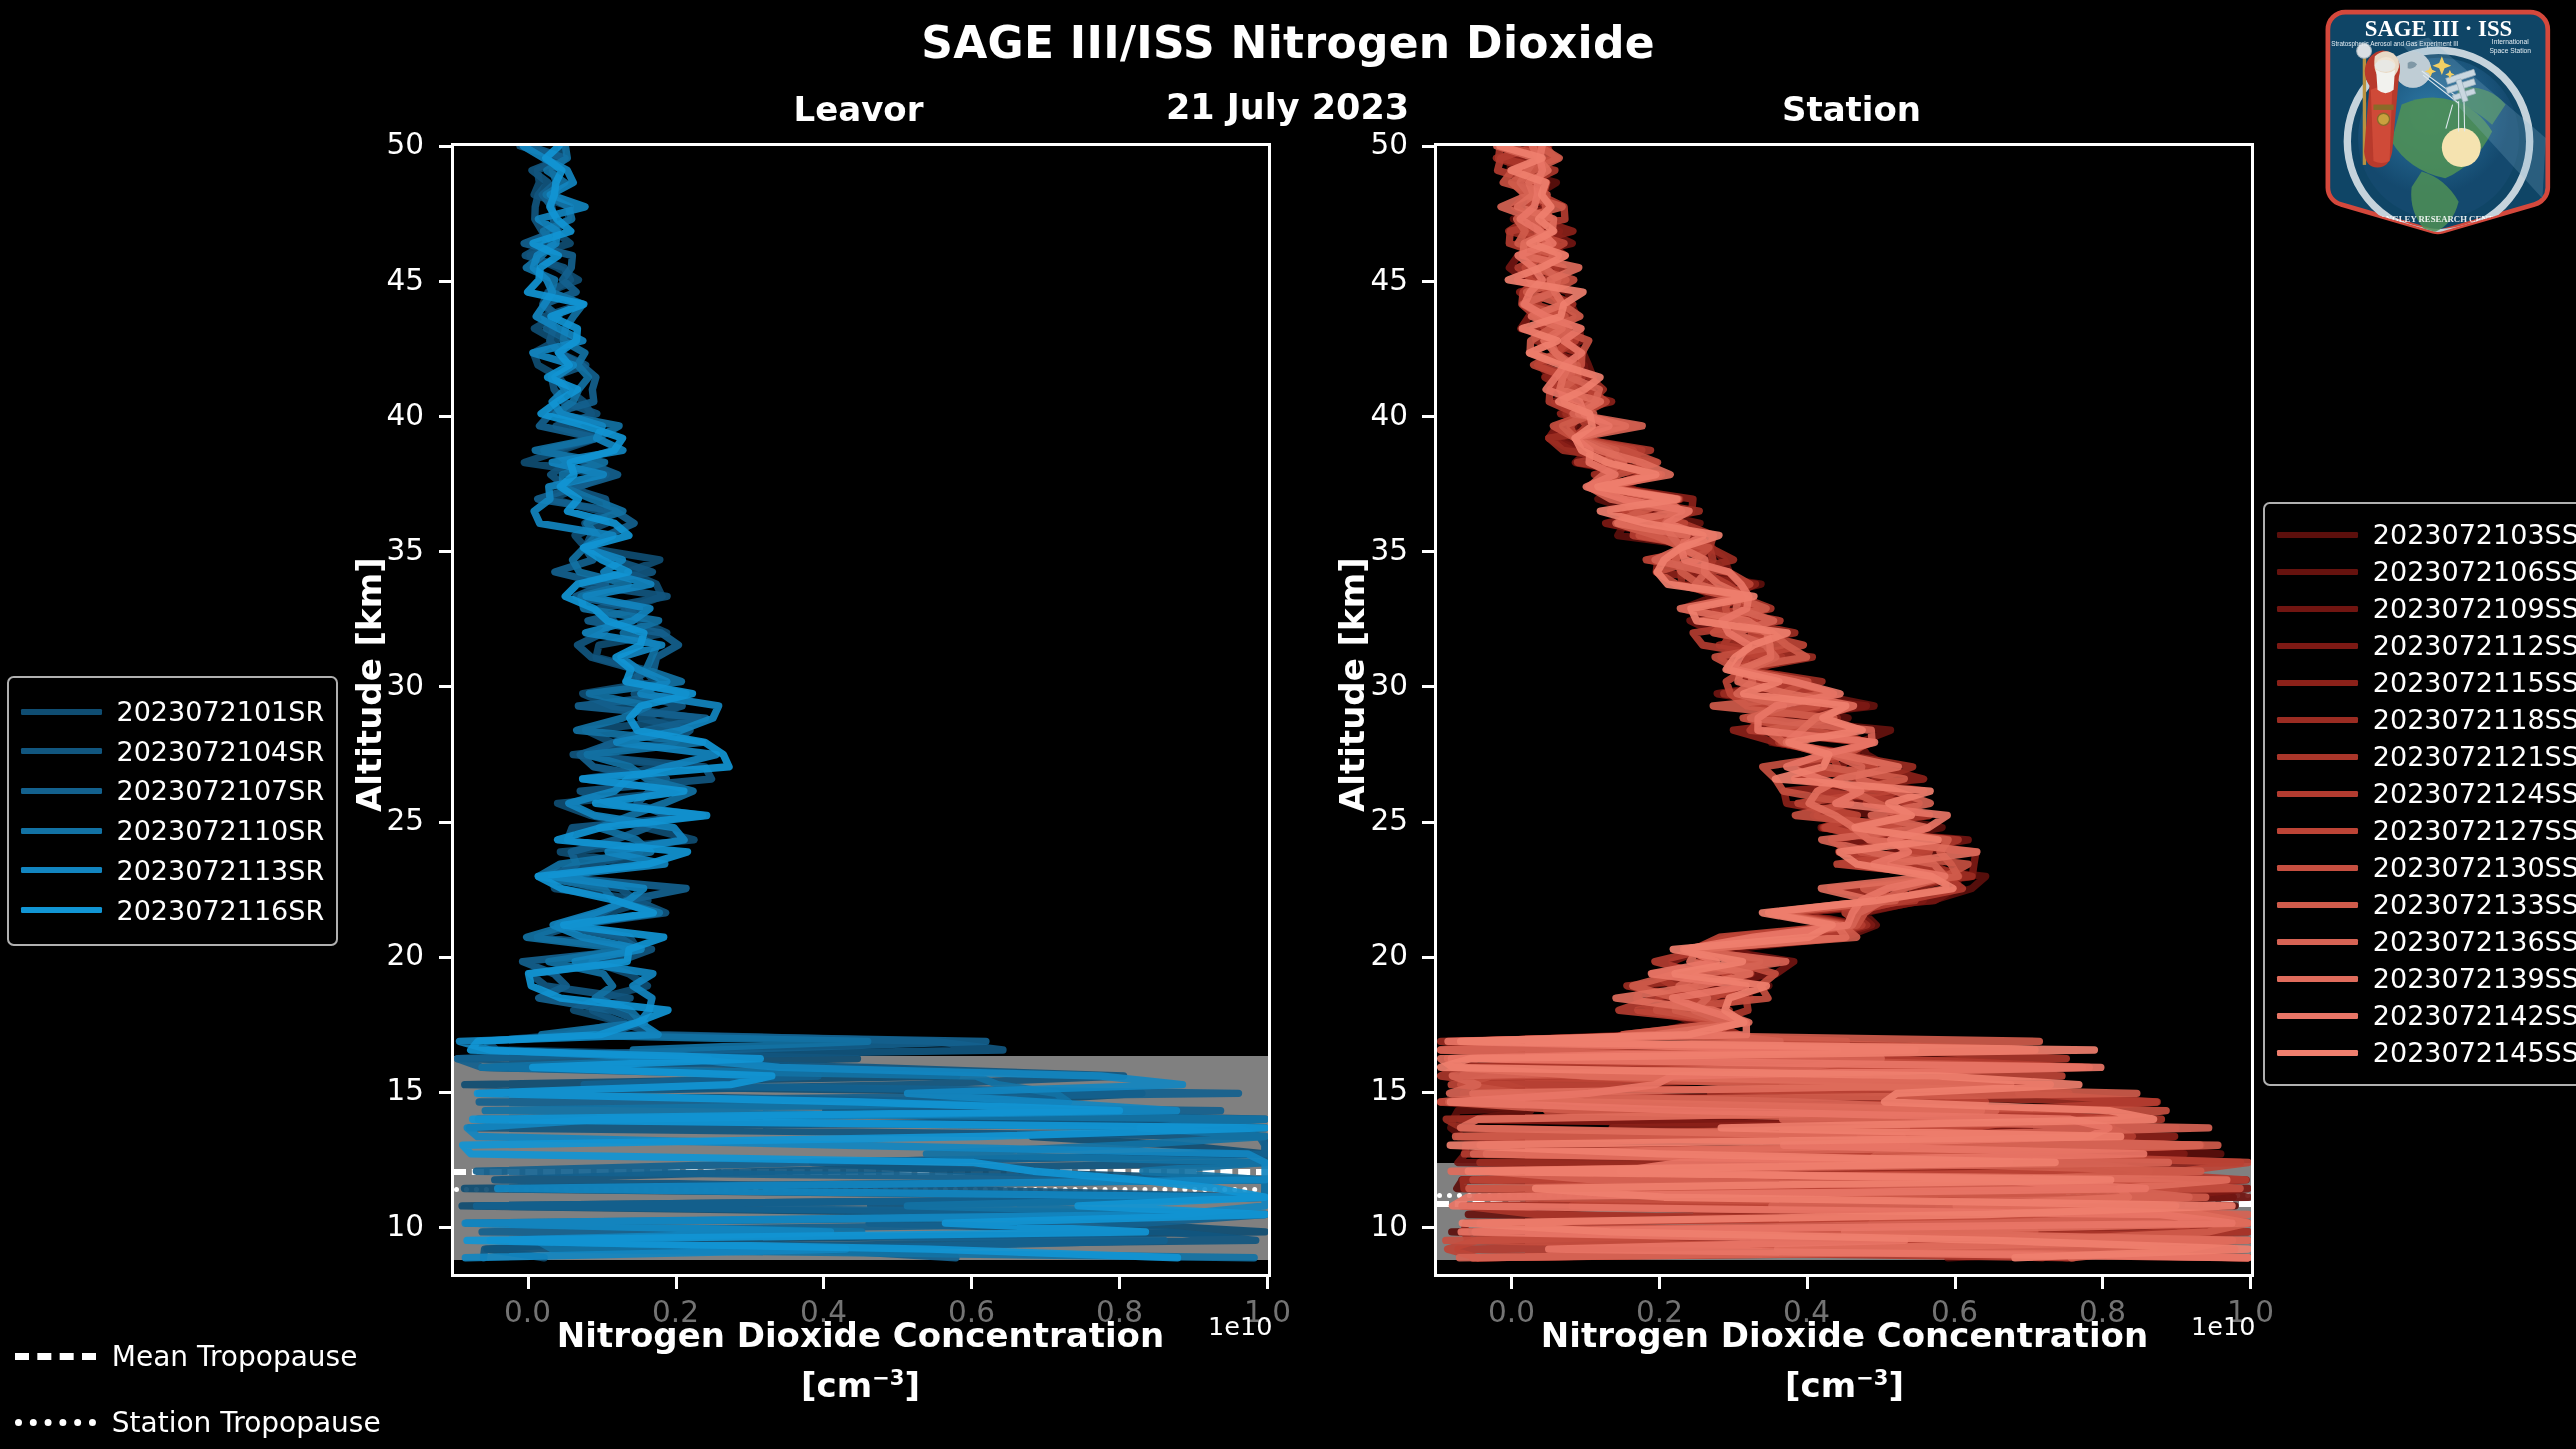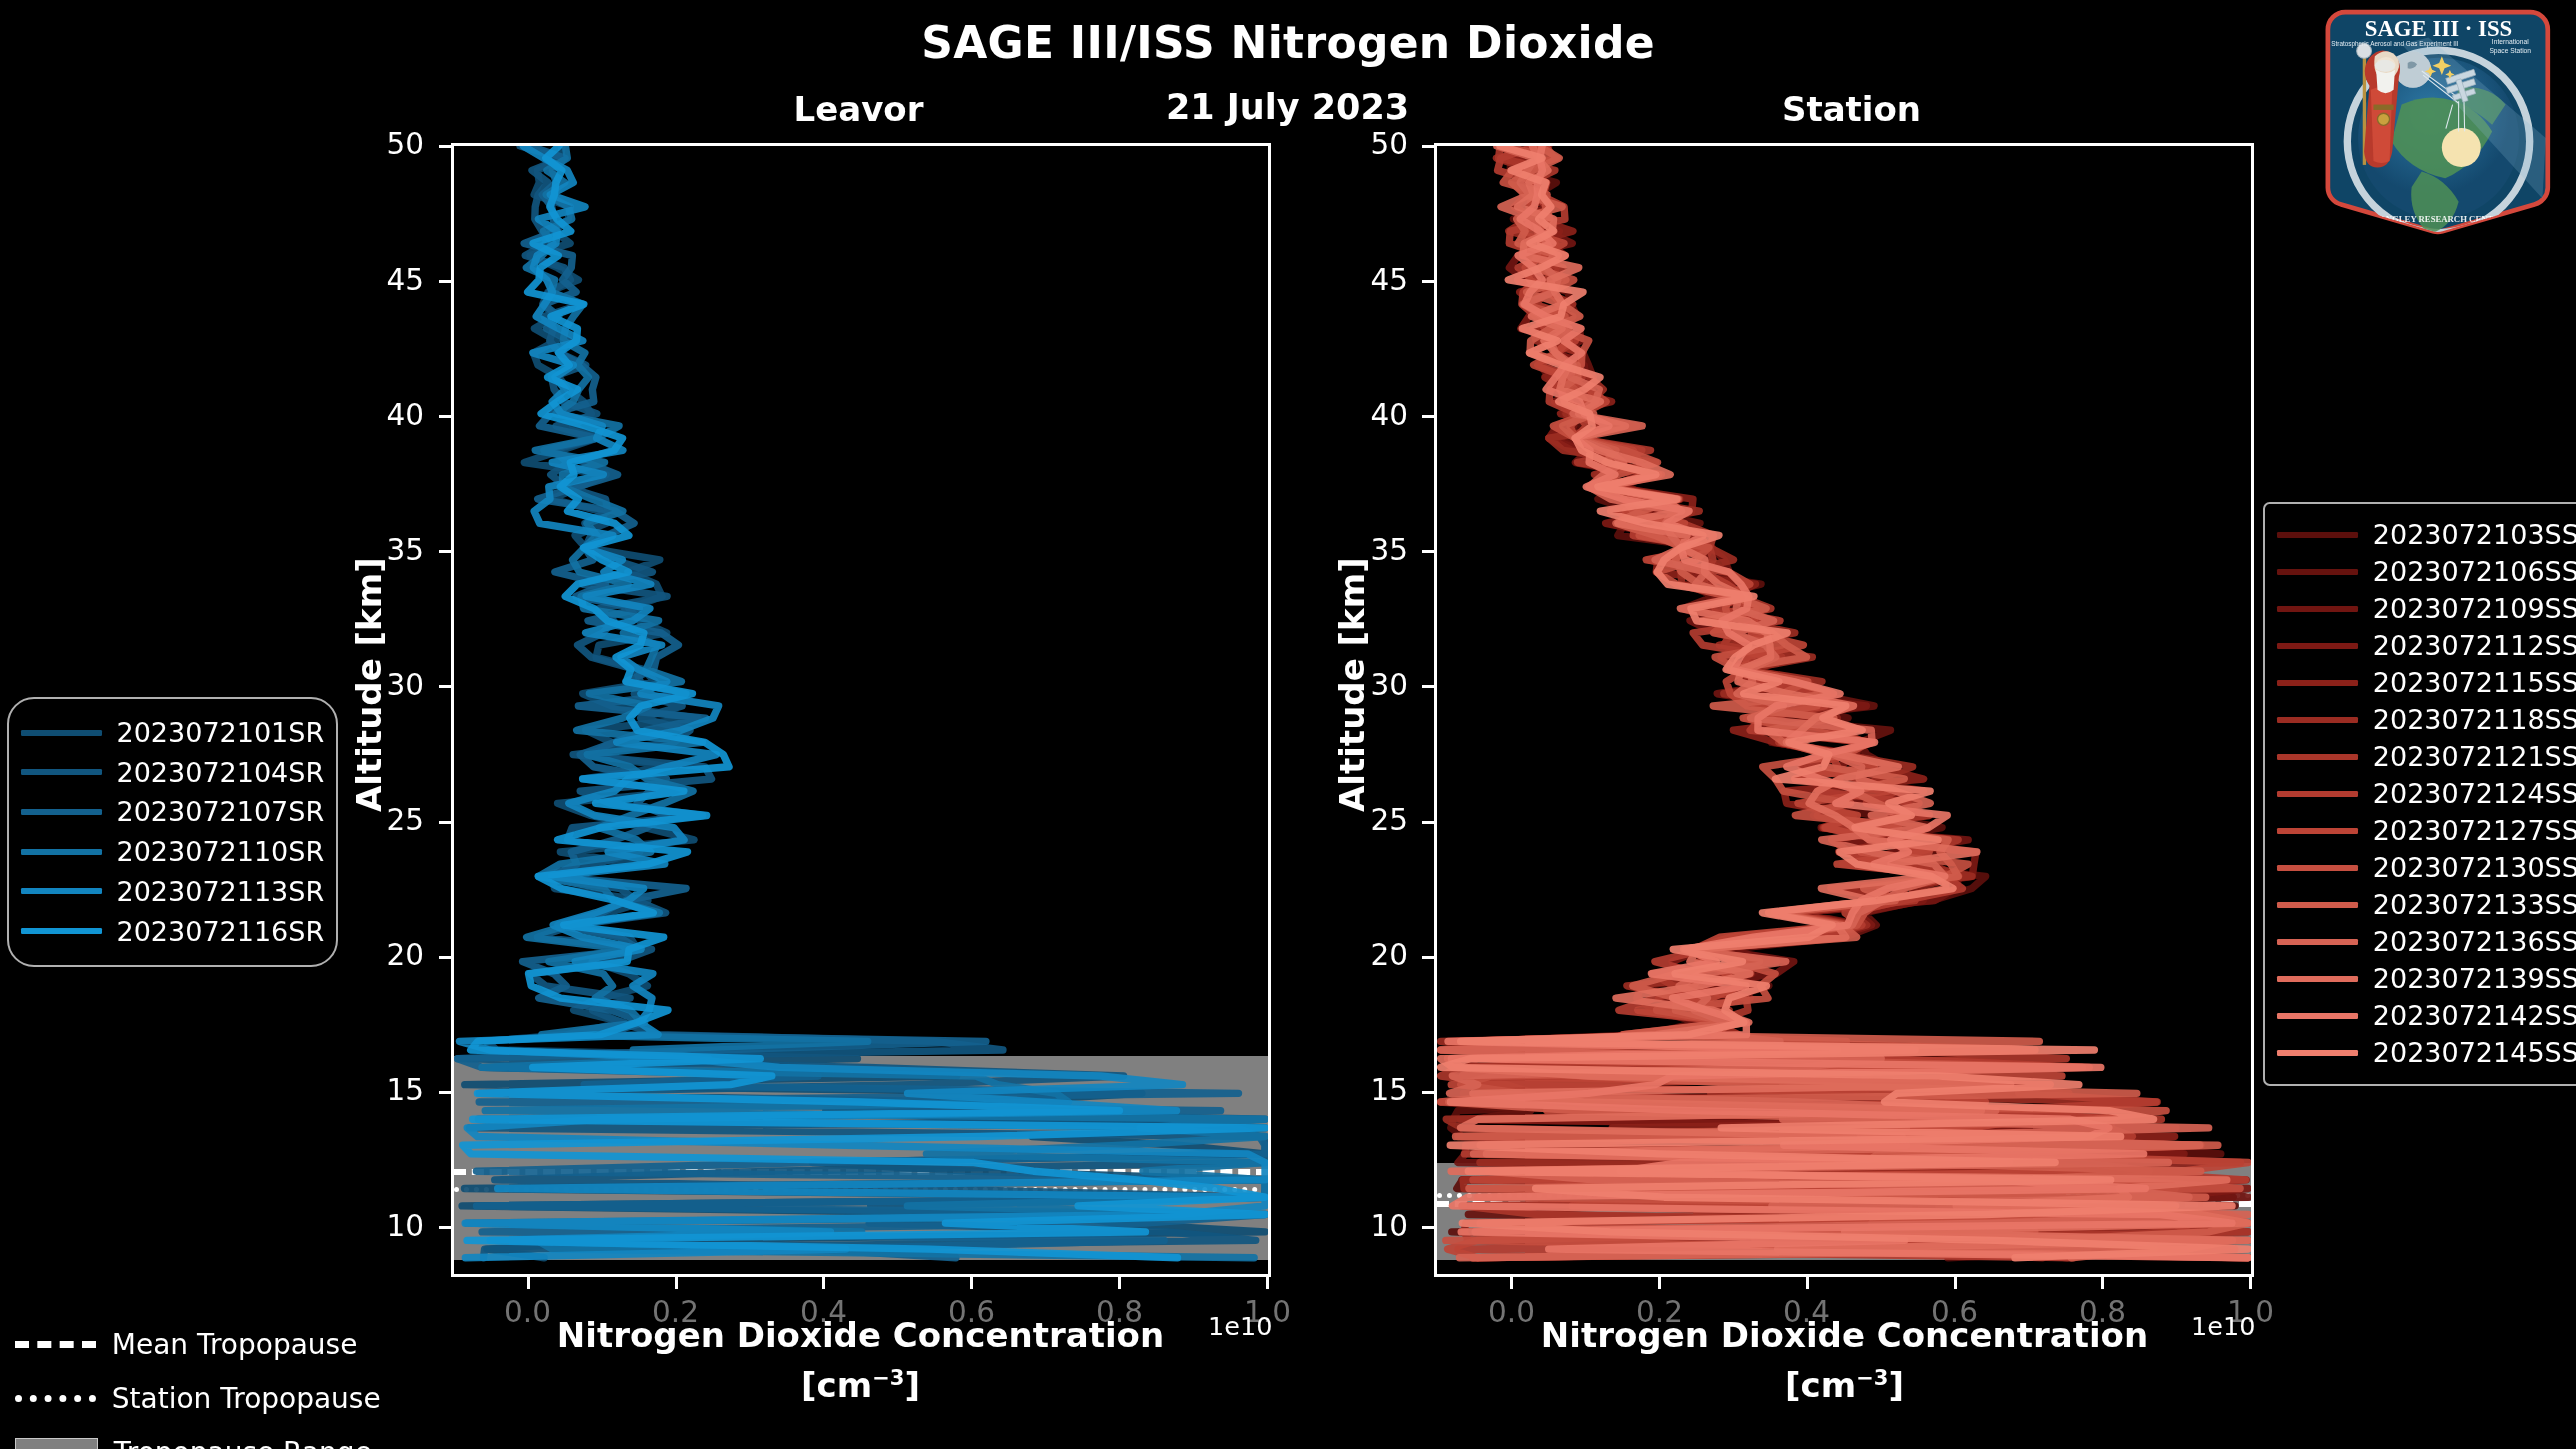--- a/index.html
+++ b/index.html
@@ -31,27 +31,27 @@
   .yaxis-title{position:absolute;color:#fff;font-size:34px;font-weight:600;
     transform:rotate(-90deg);transform-origin:left top;white-space:nowrap;}
   .expon{position:absolute;color:#fff;font-size:25.5px;}
 
   .legend{position:absolute;background:#000;border:2px solid #b0b0b0;border-radius:6.7px;
     padding:9.4px 12px;box-sizing:border-box;}
   .legend-row{display:flex;align-items:center;height:auto;}
   .lgline{width:81px;height:6px;flex:0 0 auto;margin-right:14.8px;border-radius:1.3px;}
   .lglabel{color:#fff;font-size:27px;white-space:nowrap;}
 
-  #legend-sunrise{left:6.7px;top:697px;border-radius:27px;}
+  #legend-sunrise{left:6.7px;top:676px;}
   #legend-sunrise .legend-row{margin:8.7px 0;}
   #legend-sunset{left:2263px;top:502px;}
   #legend-sunset .legend-row{margin:6px 0;}
 
   #legend-trop{position:absolute;left:14.8px;top:1307px;}
-  #legend-trop .legend-row{margin:21px 0;}
+  #legend-trop .legend-row{margin:33px 0;}
   #legend-trop .lglabel{font-size:28px;}
   .dashsym{width:81px;height:0;border-top:7.4px dashed #fff;margin-right:16px;flex:0 0 auto;}
   .dotsym{width:81px;height:0;border-top:7.4px dotted #fff;margin-right:16px;flex:0 0 auto;}
   .boxsym{width:81px;height:27px;background:#808080;border:1.3px solid #c8c8c8;margin-right:16px;flex:0 0 auto;}
 
   #footer{position:absolute;right:9.4px;bottom:5.4px;text-align:right;color:#787878;font-size:24px;line-height:1.18;}
 
   #logo{position:absolute;left:2321px;top:4px;width:235px;height:238px;}
 </style>
 </head>

